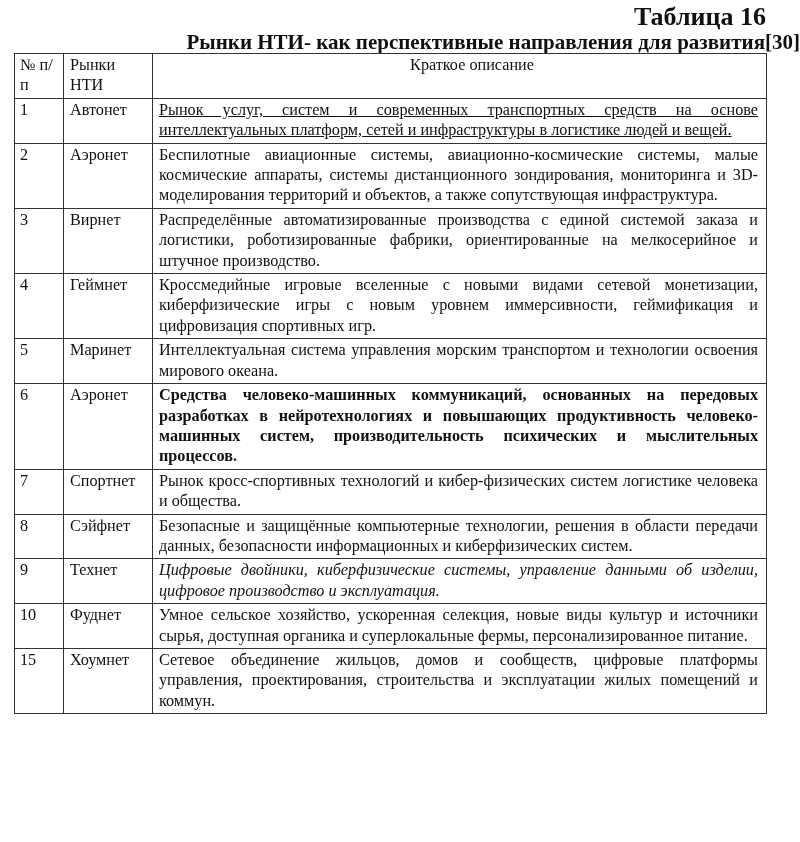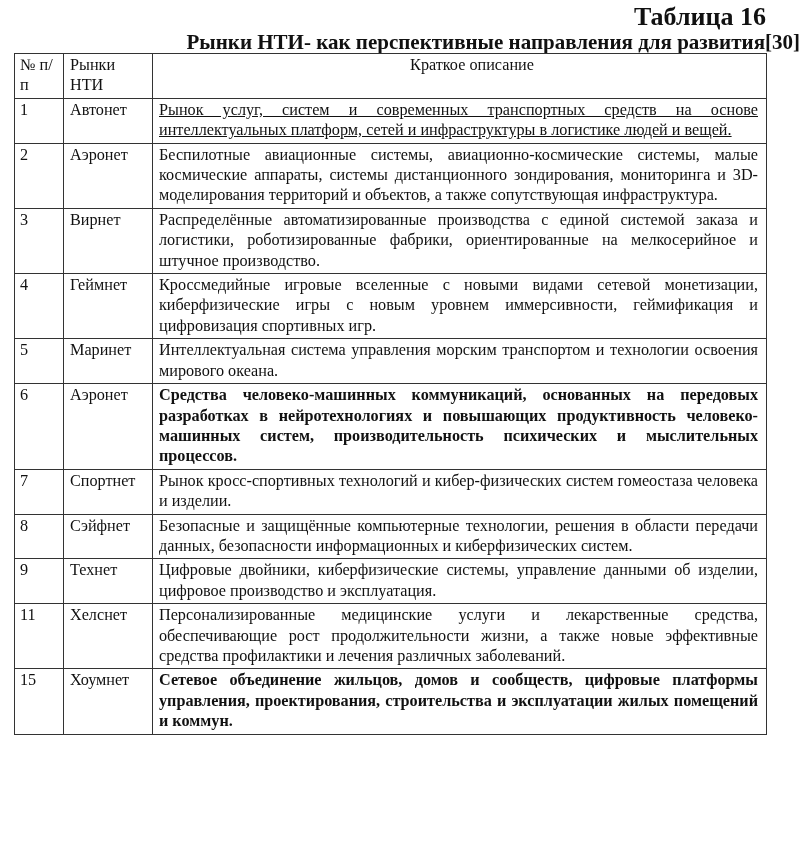--- a/index.html
+++ b/index.html
@@ -76,36 +76,36 @@
         <td class="c-desc" lang="ru" style="hyphens: auto;">Интеллектуальная система управления морским транспортом и технологии освоения мирового океана.</td>
       </tr>
       <tr>
         <td class="c-num" lang="ru">6</td>
         <td class="c-name" lang="ru">Аэронет</td>
         <td class="c-desc" lang="ru" style="hyphens: auto; font-weight: bold;">Средства человеко-машинных коммуникаций, основанных на передовых разработках в нейротехнологиях и повышающих продуктивность человеко-машинных систем, производительность психических и мыслительных процессов.</td>
       </tr>
       <tr>
         <td class="c-num" lang="ru">7</td>
         <td class="c-name" lang="ru">Спортнет</td>
-        <td class="c-desc" lang="ru" style="hyphens: auto;">Рынок кросс-спортивных технологий и кибер-физических систем гомеостаза человека и изделии.</td>
+        <td class="c-desc" lang="ru" style="hyphens: auto;">Рынок кросс-спортивных технологий и кибер-физических систем логистике человека и общества.</td>
       </tr>
       <tr>
         <td class="c-num" lang="ru">8</td>
         <td class="c-name" lang="ru">Сэйфнет</td>
         <td class="c-desc" lang="ru" style="hyphens: auto;">Безопасные и защищённые компьютерные технологии, решения в области передачи данных, безопасности информационных и киберфизических систем.</td>
       </tr>
       <tr>
         <td class="c-num" lang="ru">9</td>
         <td class="c-name" lang="ru">Технет</td>
-        <td class="c-desc" lang="ru" style="hyphens: auto;">Цифровые двойники, киберфизические системы, управление данными об изделии, цифровое производство и эксплуатация.</td>
+        <td class="c-desc" lang="ru" style="hyphens: auto; font-style: italic;">Цифровые двойники, киберфизические системы, управление данными об изделии, цифровое производство и эксплуатация.</td>
       </tr>
       <tr>
-        <td class="c-num" lang="ru">11</td>
-        <td class="c-name" lang="ru">Хелснет</td>
-        <td class="c-desc" lang="ru" style="hyphens: auto;">Персонализированные медицинские услуги и лекарственные средства, обеспечивающие рост продолжительности жизни, а также новые эффективные средства профилактики и лечения различных заболеваний.</td>
+        <td class="c-num" lang="ru">10</td>
+        <td class="c-name" lang="ru">Фуднет</td>
+        <td class="c-desc" lang="ru" style="hyphens: auto;">Умное сельское хозяйство, ускоренная селекция, новые виды культур и источники сырья, доступная органика и суперлокальные фермы, персонализированное питание.</td>
       </tr>
       <tr>
         <td class="c-num" lang="ru">15</td>
         <td class="c-name" lang="ru">Хоумнет</td>
-        <td class="c-desc" lang="ru" style="hyphens: auto; font-weight: bold;">Сетевое объединение жильцов, домов и сообществ, цифровые платформы управления, проектирования, строительства и эксплуатации жилых помещений и коммун.</td>
+        <td class="c-desc" lang="ru" style="hyphens: auto;">Сетевое объединение жильцов, домов и сообществ, цифровые платформы управления, проектирования, строительства и эксплуатации жилых помещений и коммун.</td>
       </tr>
     </tbody>
 </table>
 
 </body></html>

